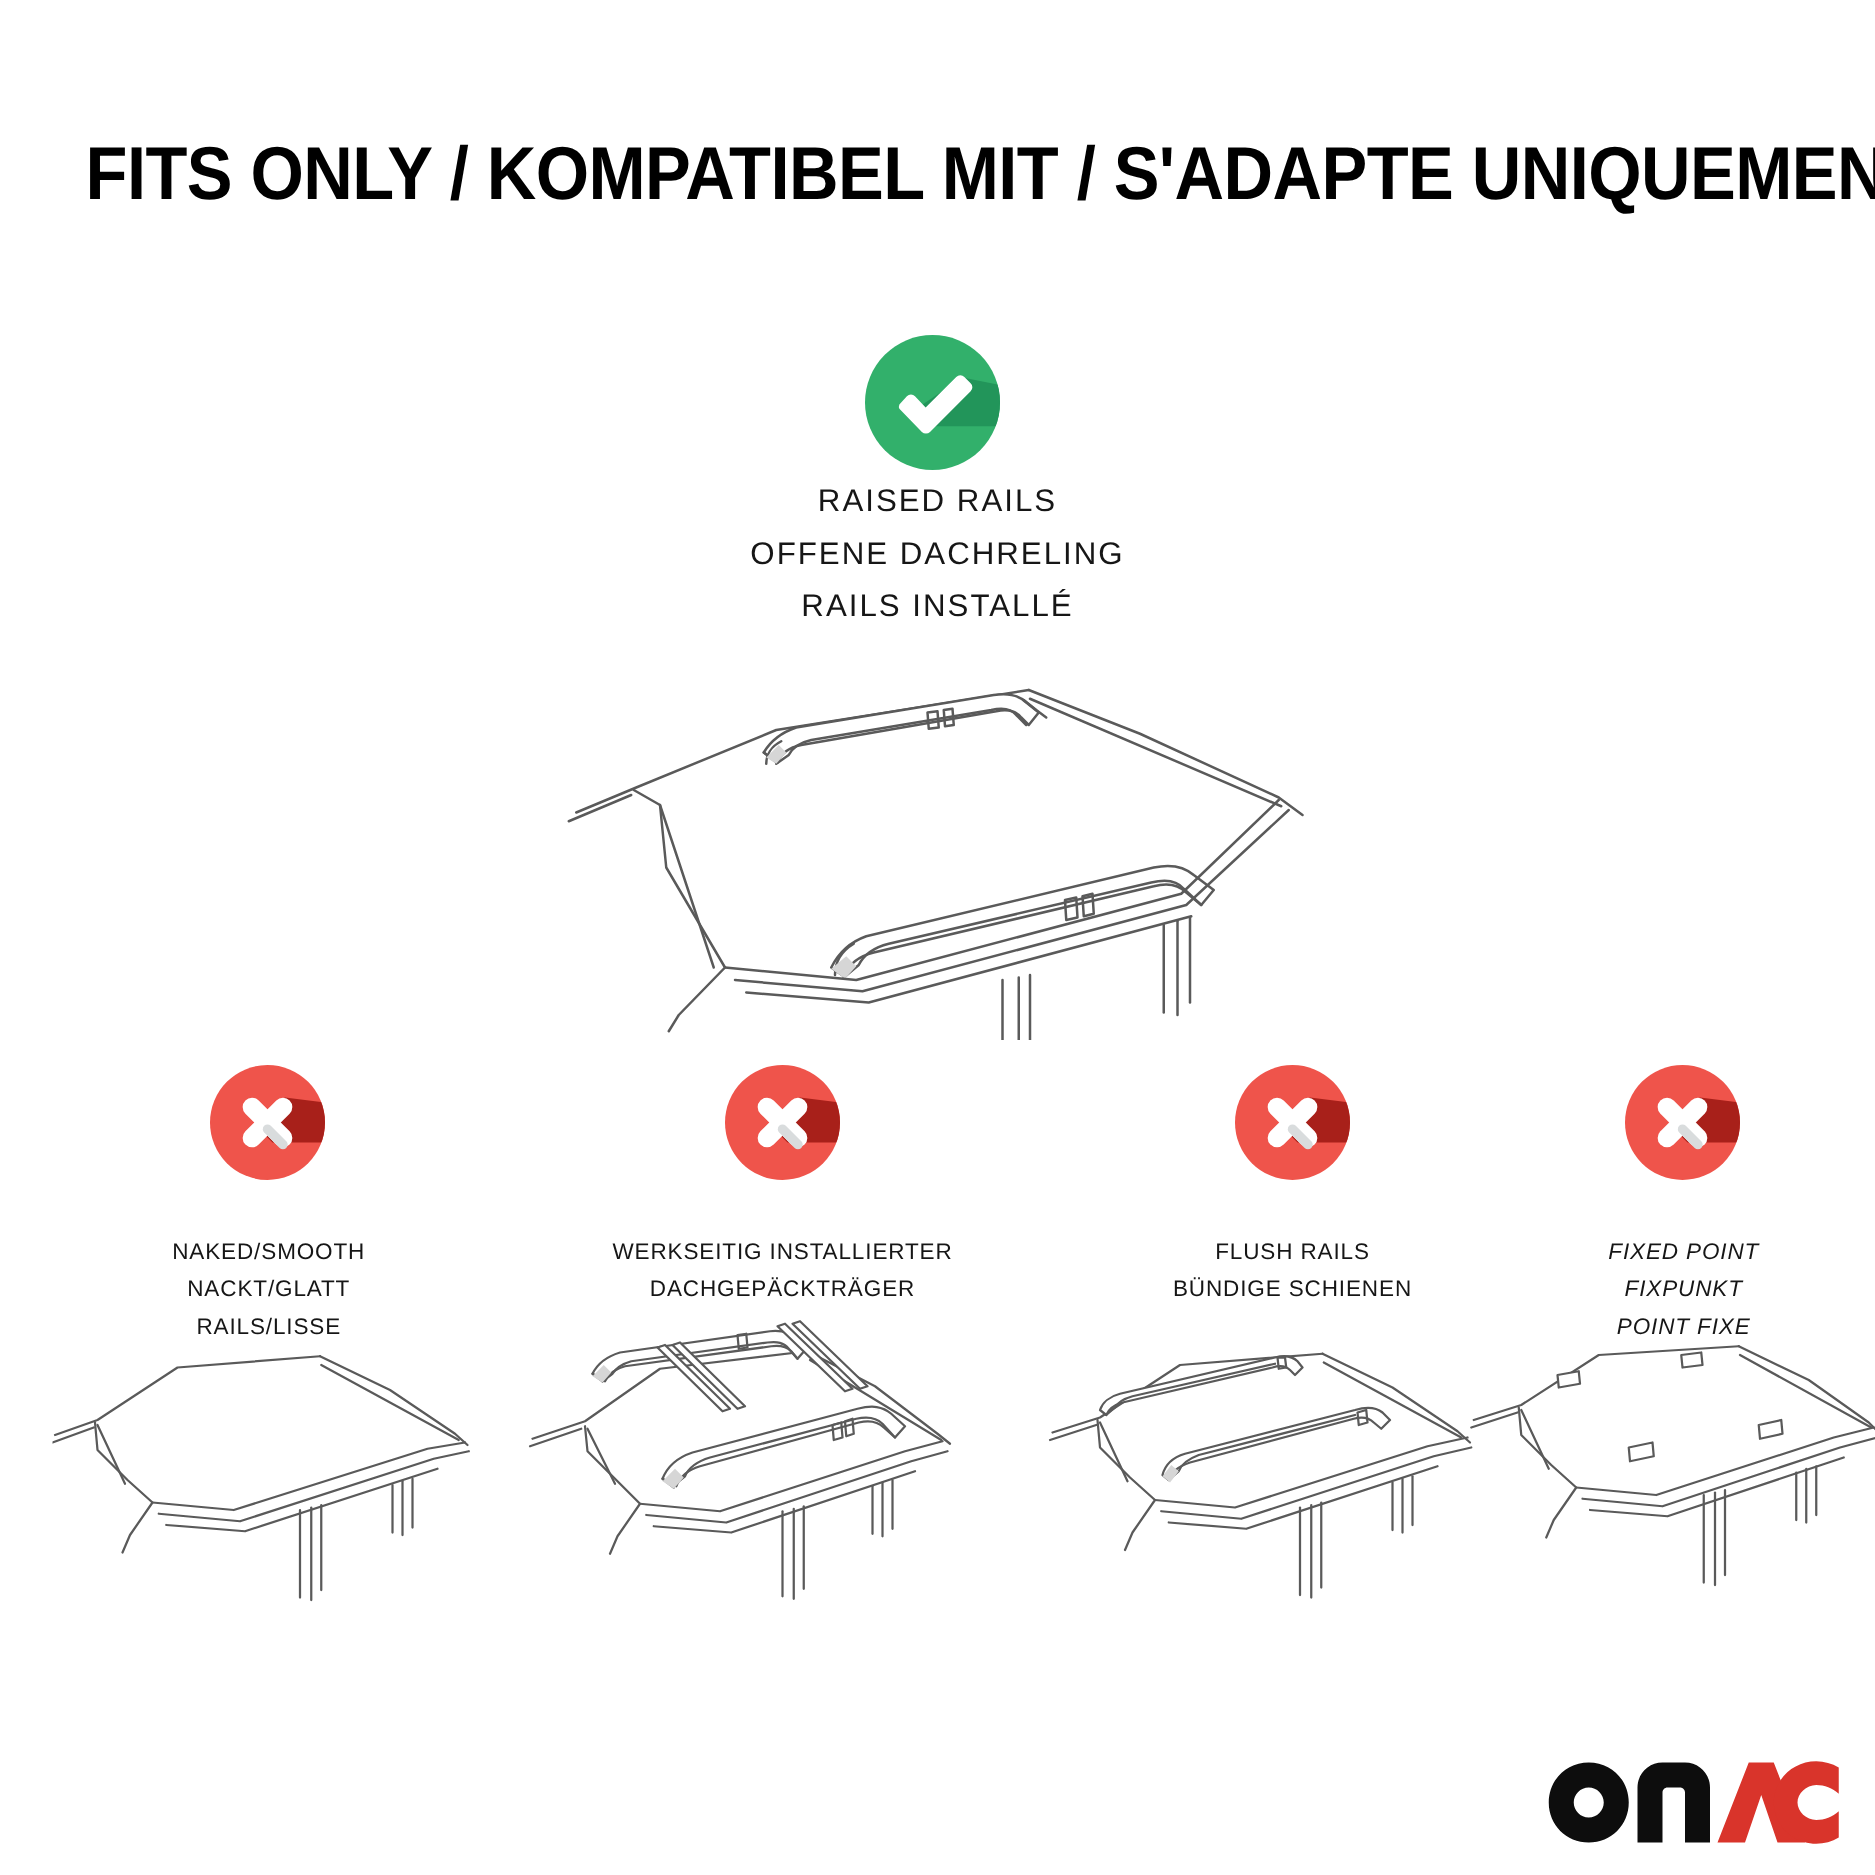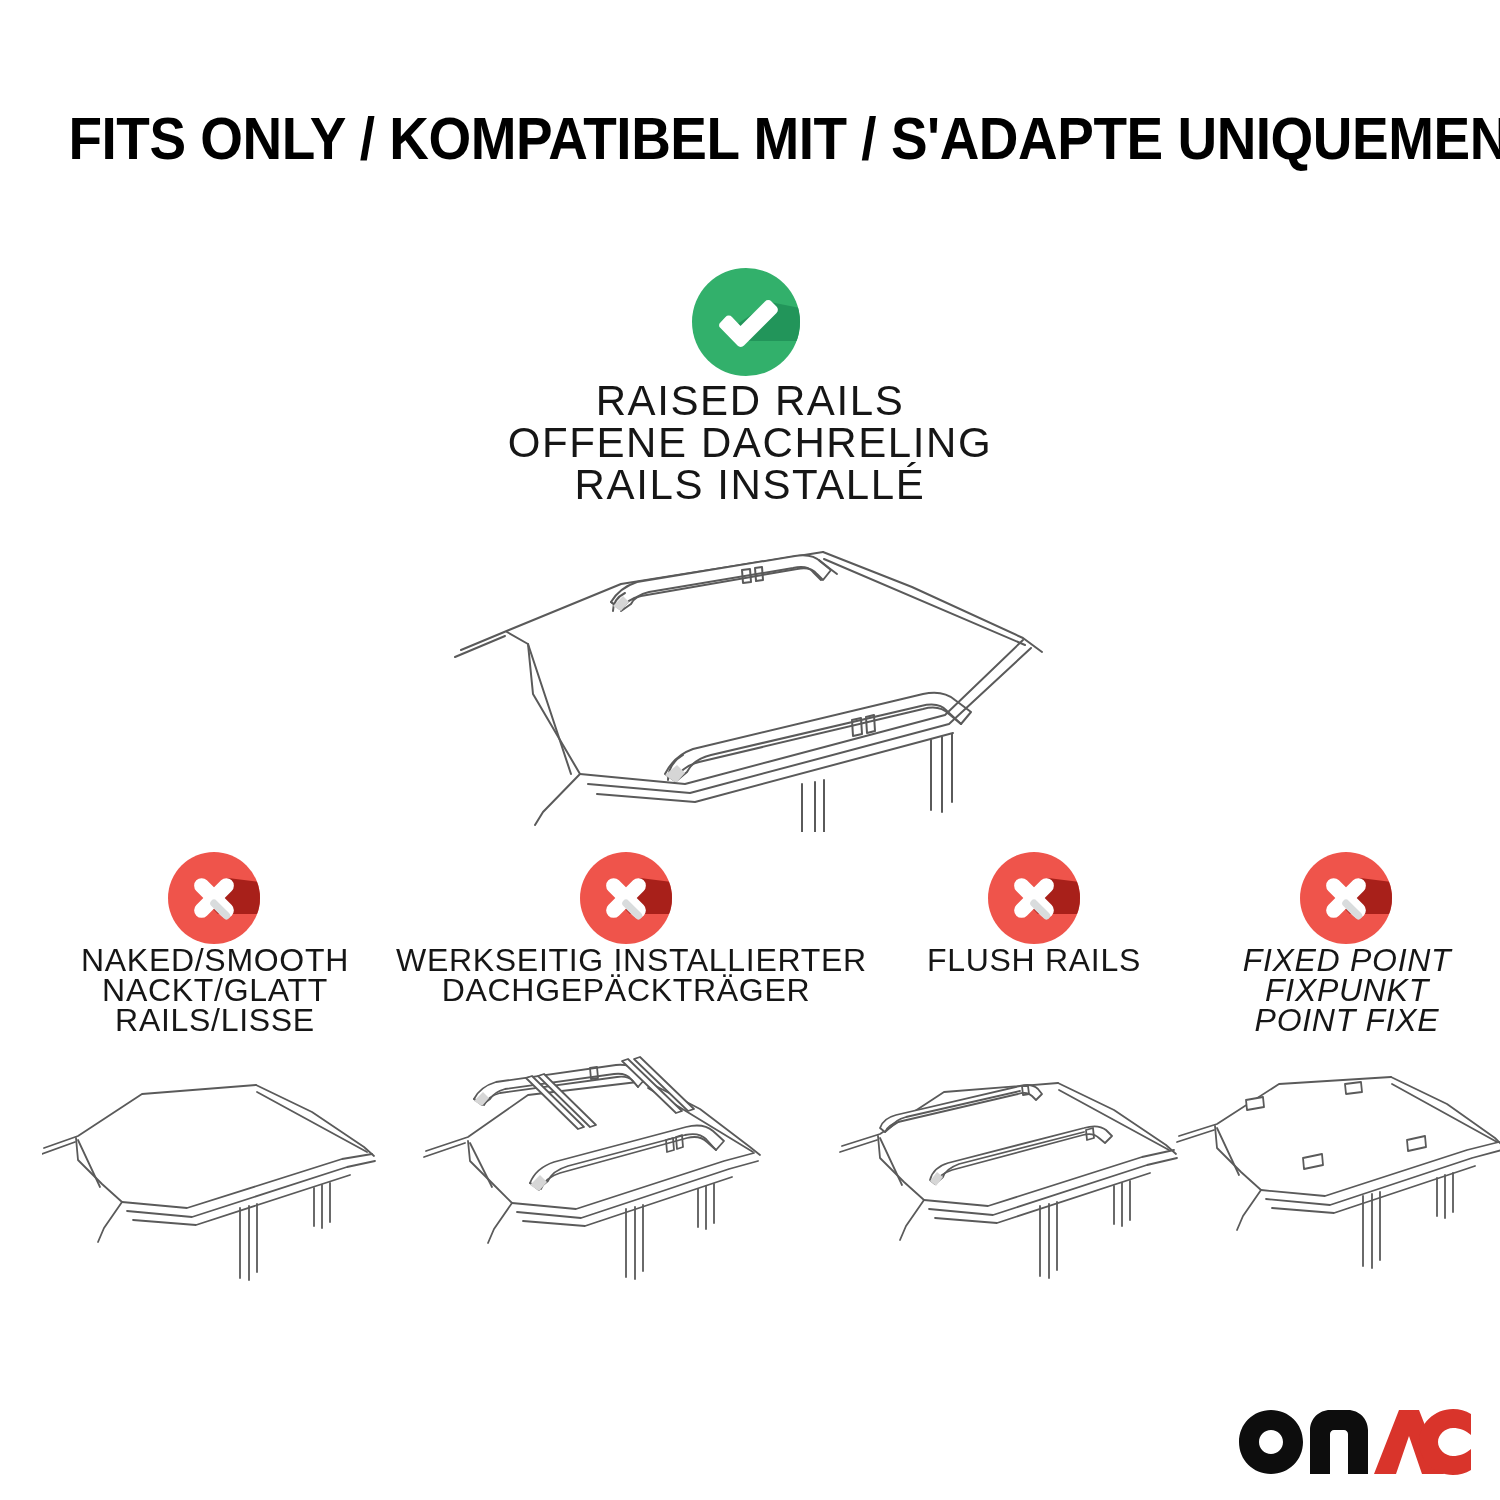--- a/index.html
+++ b/index.html
@@ -45,28 +45,29 @@
 
   
   .caption {
     position: absolute;
     text-align: center;
     color: #161616;
     font-family: "Liberation Sans", sans-serif;
     font-weight: 400;
   }
   .caption.main {
-    font-size: 42px;
+    font-size: 25px;
     line-height: 42px;
     letter-spacing: 1.6px;
   }
   .caption.sub {
-    font-size: 32px;
+    font-size: 18px;
     line-height: 30px;
     letter-spacing: 0.7px;
+    margin-top: 41px;
   }
   .caption .line {
     display: block;
     white-space: nowrap;
   }
 
   
   .roof-art {
     position: absolute;
   }
@@ -254,20 +255,21 @@
     <g transform="rotate(45 46 46)">
       <rect x="21" y="38.5" width="50" height="15" rx="7.5" fill="#FFFFFF"></rect>
       <rect x="38.5" y="21" width="15" height="50" rx="7.5" fill="#FFFFFF"></rect>
       <rect x="46" y="46" width="25" height="7.5" rx="3.75" fill="#D9DCDD"></rect>
     </g>
   </svg>
 </div>
 
 <div class="caption sub" style="left:858px; top:945px; width:352px;">
   <span class="line">FLUSH RAILS</span>
+  <span class="line">BÜNDIGE SCHIENEN</span>
 </div>
 
 <div class="roof-art" style="left:836px; top:1062px; width:360px; height:250px;">
   <svg viewBox="0 0 360 250" xmlns="http://www.w3.org/2000/svg" fill="none" stroke="#5A5A5A" stroke-width="1.8" stroke-linecap="round" stroke-linejoin="round">
     <path d="M42 74 L104 30 L224 20 L326 86 L204 124 L86 108 Z" fill="#ffffff" stroke="none"></path>
     <path d="M6 84 L44 72 L108 30 L222 21"></path>
     <path d="M4 90 L41 78"></path>
     <path d="M42 74 L44 96 L68 120 L88 138 L70 164 L64 178"></path>
     <path d="M44 76 L66 123"></path>
     <path d="M222 21 L278 48 L330 83 L340 92"></path>

